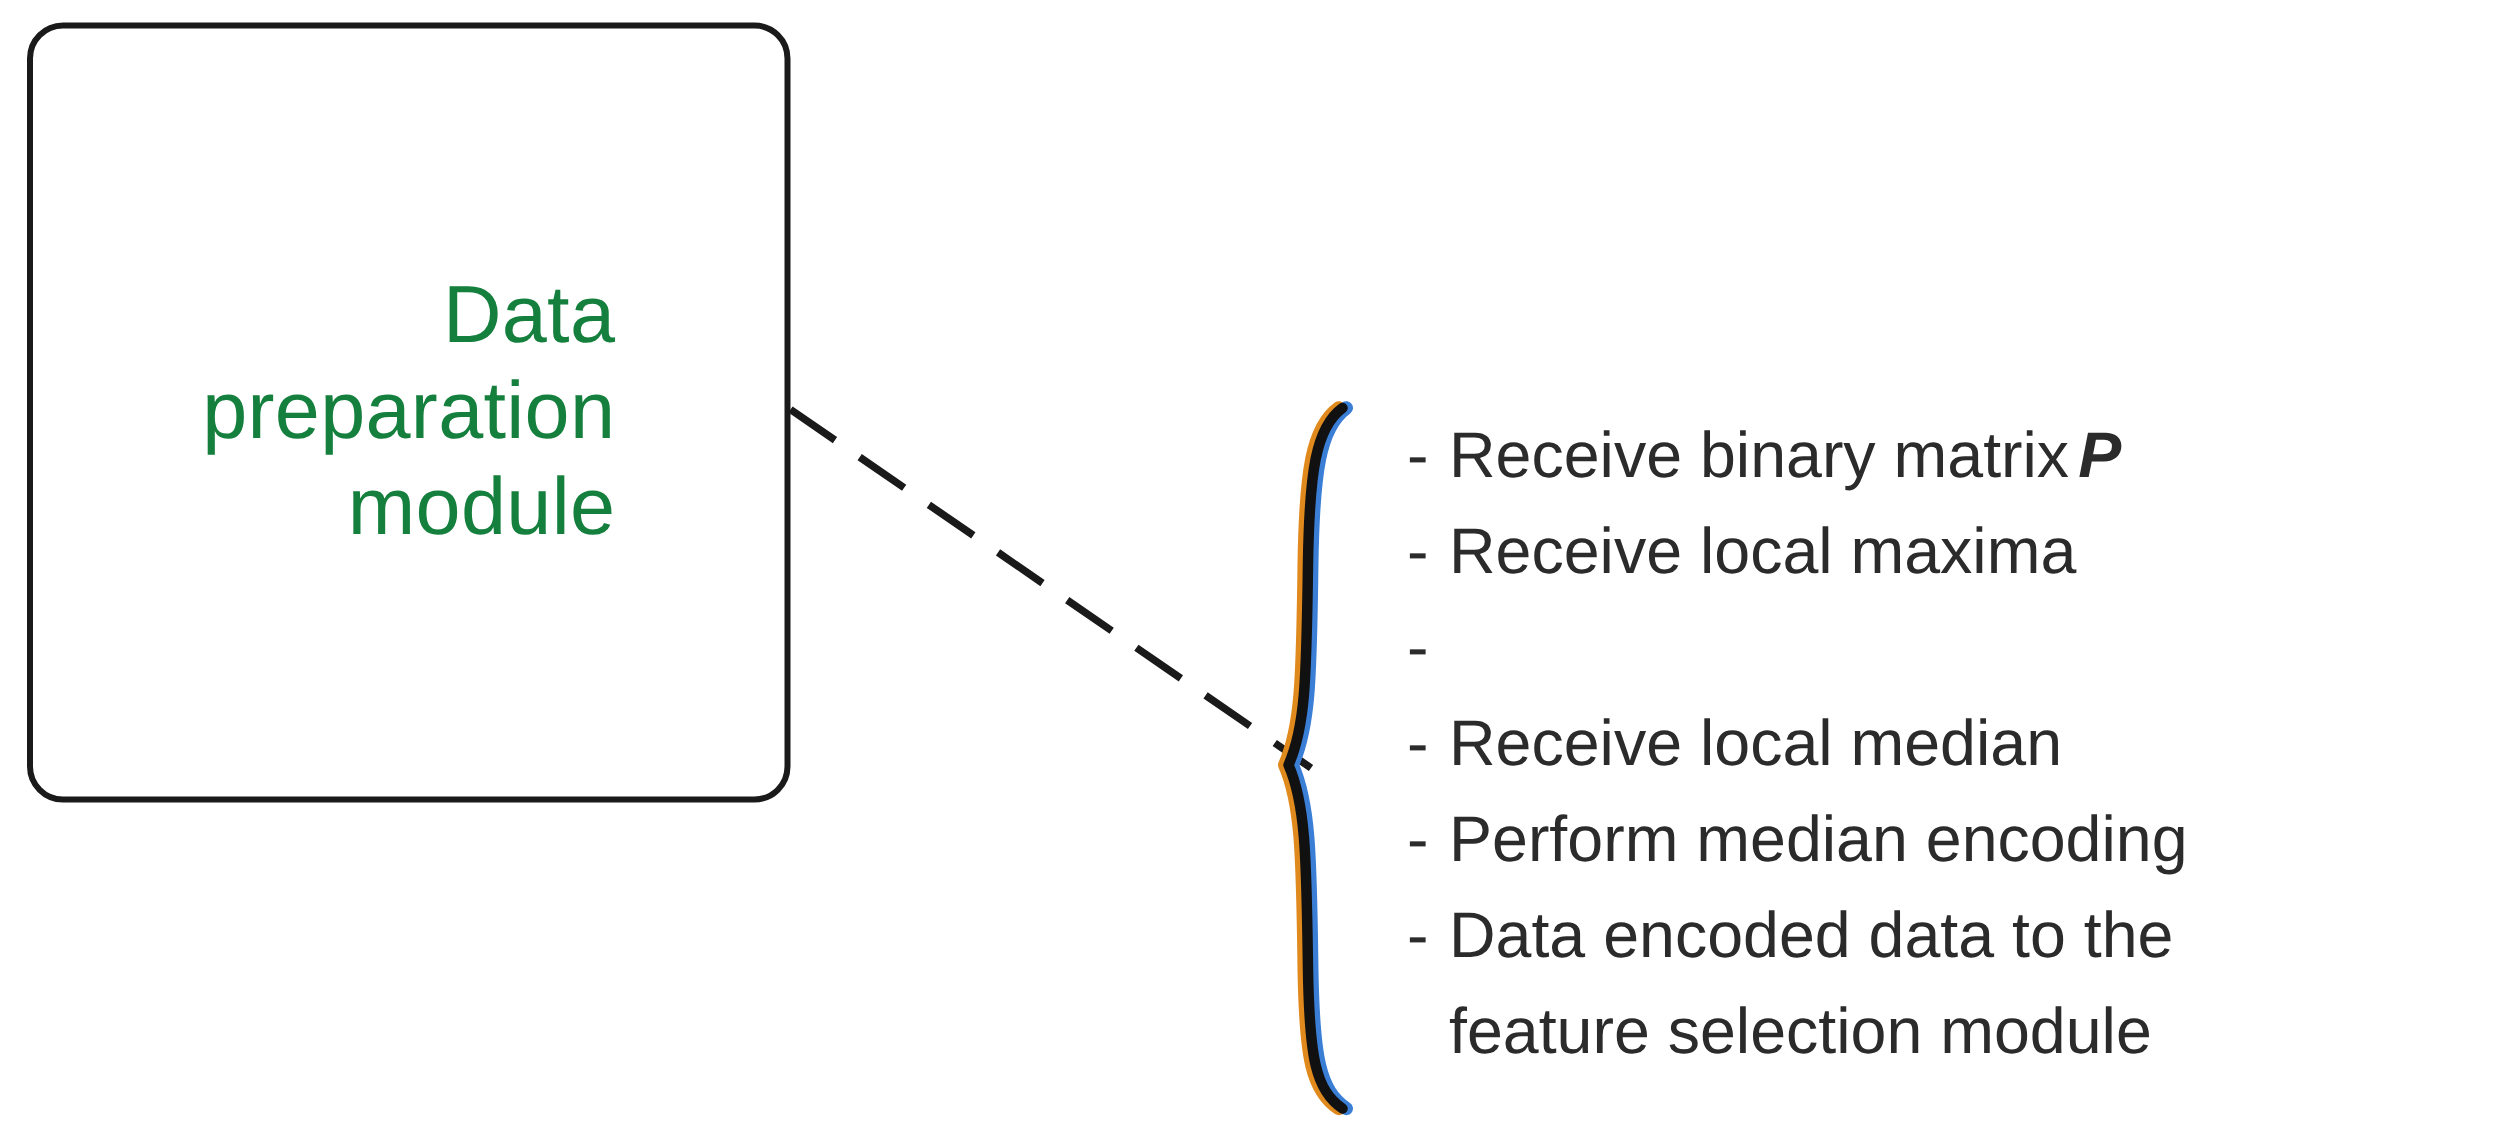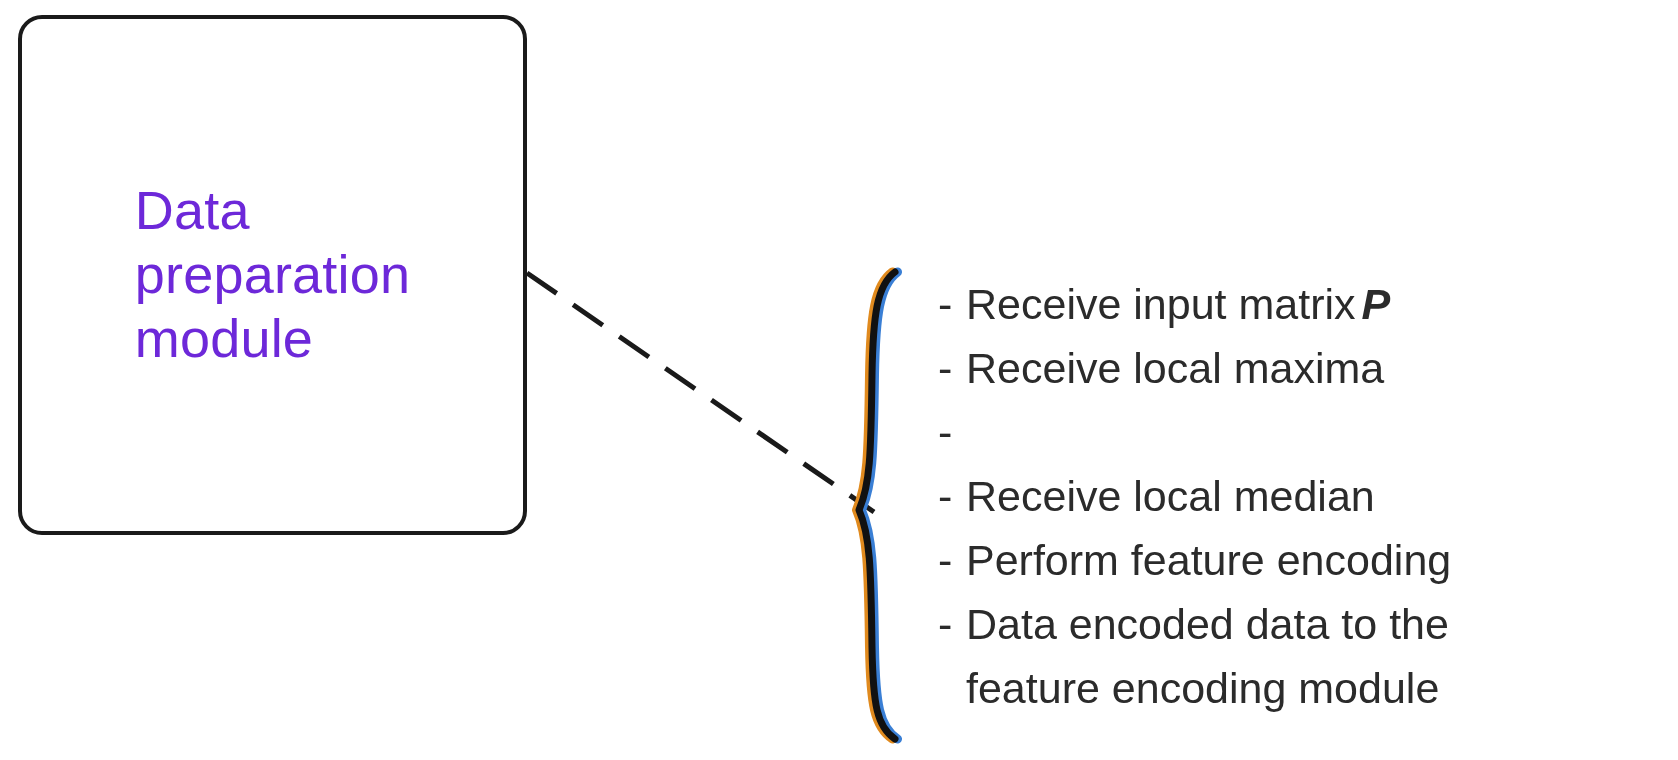--- a/index.html
+++ b/index.html
@@ -26,22 +26,22 @@
     border-radius: 24px;
     box-sizing: border-box;
     background: #ffffff;
     display: flex;
     align-items: center;
     justify-content: center;
   }
   #module-box-label {
     font-size: 54px;
     line-height: 1.18;
-    color: #6d28d9;
-    text-align: left;
+    color: #15803d;
+    text-align: right;
     letter-spacing: 0.2px;
     white-space: pre-line;
     padding: 0 14px;
   }
   
   #connector-svg {
     position: absolute;
     left: 0;
     top: 0;
     width: 1678px;
@@ -113,47 +113,47 @@
              C 25 280, 26 312, 27 392 C 28 450, 32 472, 50 484" fill="none" stroke="#3a7fd5" stroke-width="9" stroke-linecap="round" stroke-linejoin="round" transform="translate(2.5,0)"></path>
 
     <path d="M 50 17 C 32 30, 28 60, 27 120 C 26 200, 25 230, 14 255
              C 25 280, 26 312, 27 392 C 28 450, 32 472, 50 484" fill="none" stroke="#111111" stroke-width="7" stroke-linecap="round" stroke-linejoin="round"></path>
   </svg>
 
   <div id="steps-list">
 
     <div class="step-row">
       <span class="step-dash">-</span>
-      <span class="step-text">Receive input matrix</span>
+      <span class="step-text">Receive binary matrix</span>
       <span class="emph">P</span>
     </div>
 
     <div class="step-row">
       <span class="step-dash">-</span>
       <span class="step-text">Receive local maxima</span>
     </div>
 
     <div class="step-row">
       <span class="step-dash">-</span>
     </div>
 
     <div class="step-row">
       <span class="step-dash">-</span>
       <span class="step-text">Receive local median</span>
     </div>
 
     <div class="step-row">
       <span class="step-dash">-</span>
-      <span class="step-text">Perform feature encoding</span>
+      <span class="step-text">Perform median encoding</span>
     </div>
 
     <div class="step-row">
       <span class="step-dash">-</span>
       <span class="step-text">Data encoded data to the</span>
     </div>
 
     <div class="step-row">
-      <span class="step-text step-cont">feature encoding module</span>
+      <span class="step-text step-cont">feature selection module</span>
     </div>
 
   </div>
 
 </div>
 
 </body></html>

